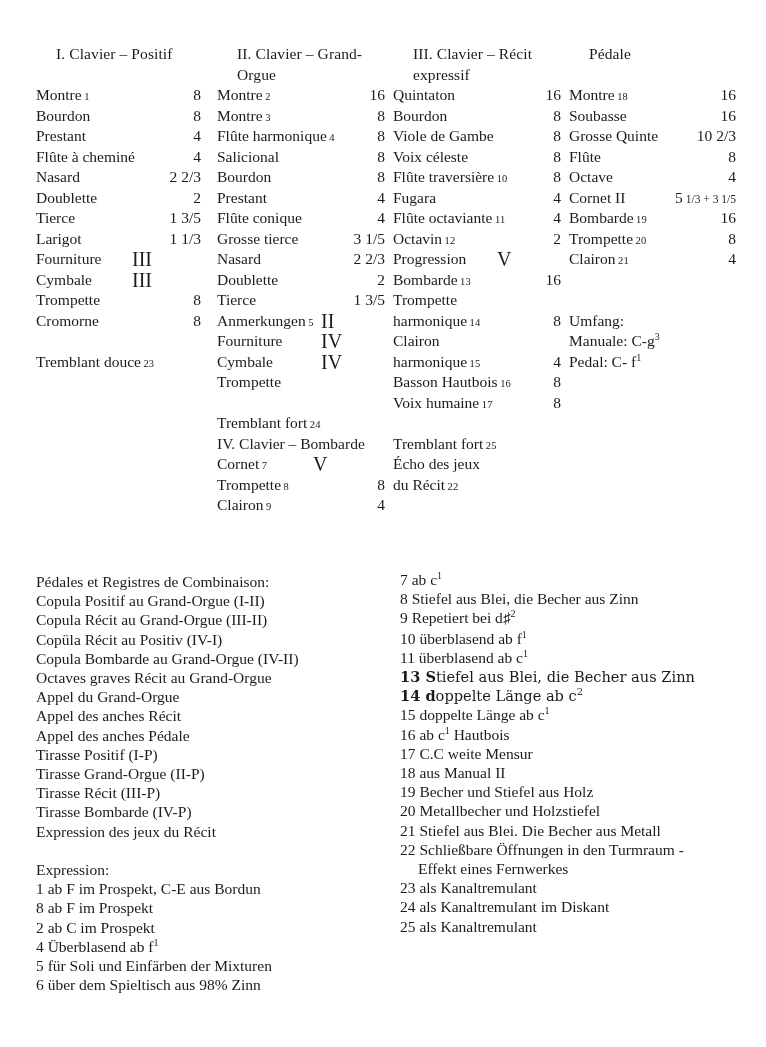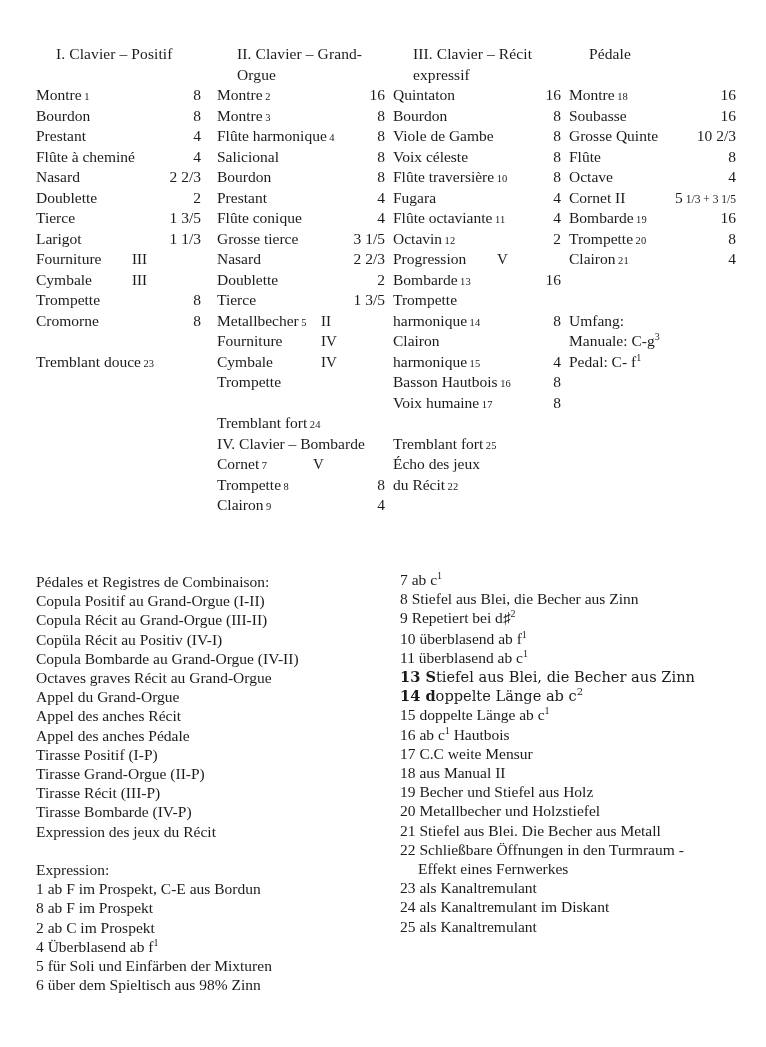--- a/index.html
+++ b/index.html
@@ -72,21 +72,21 @@
     position: absolute;
     right: 0px;
     top: 0;
     text-align: right;
     font-size: 15.5px;
   }
   .stop-ranks {
     position: absolute;
     left: 96px;
     top: 0;
-    font-size: 15px;
+    font-size: 20px;
   }
   .stop-ranks.wide { left: 104px; }
   .pitch-small {
     font-size: 11.5px;
   }
 
   .gap-row { height: 20.5px; }
   .free-row {
     height: 20.5px;
     font-size: 15.5px;
@@ -167,21 +167,21 @@
           <div class="stop-row"><span class="stop-name">Montre</span><span class="stop-sup">3</span><span class="stop-pitch">8</span></div>
           <div class="stop-row"><span class="stop-name">Flûte harmonique</span><span class="stop-sup">4</span><span class="stop-pitch">8</span></div>
           <div class="stop-row"><span class="stop-name">Salicional</span><span class="stop-pitch">8</span></div>
           <div class="stop-row"><span class="stop-name">Bourdon</span><span class="stop-pitch">8</span></div>
           <div class="stop-row"><span class="stop-name">Prestant</span><span class="stop-pitch">4</span></div>
           <div class="stop-row"><span class="stop-name">Flûte conique</span><span class="stop-pitch">4</span></div>
           <div class="stop-row"><span class="stop-name">Grosse tierce</span><span class="stop-pitch">3 1/5</span></div>
           <div class="stop-row"><span class="stop-name">Nasard</span><span class="stop-pitch">2 2/3</span></div>
           <div class="stop-row"><span class="stop-name">Doublette</span><span class="stop-pitch">2</span></div>
           <div class="stop-row"><span class="stop-name">Tierce</span><span class="stop-pitch">1 3/5</span></div>
-          <div class="stop-row"><span class="stop-name">Metallbecher</span><span class="stop-sup">5</span><span class="stop-ranks wide">II</span></div>
+          <div class="stop-row"><span class="stop-name">Anmerkungen</span><span class="stop-sup">5</span><span class="stop-ranks wide">II</span></div>
           <div class="stop-row"><span class="stop-name">Fourniture</span><span class="stop-ranks wide">IV</span></div>
           <div class="stop-row"><span class="stop-name">Cymbale</span><span class="stop-ranks wide">IV</span></div>
           <div class="stop-row"><span class="stop-name">Trompette</span></div>
         </div>
       <div class="gap-row"></div>
       <div class="extras" id="extras-1">
           <div class="free-row"><span>Tremblant fort</span><span class="stop-sup">24</span></div>
         </div>
       <div class="sub-block">
         <div class="free-row">IV. Clavier – Bombarde</div>

